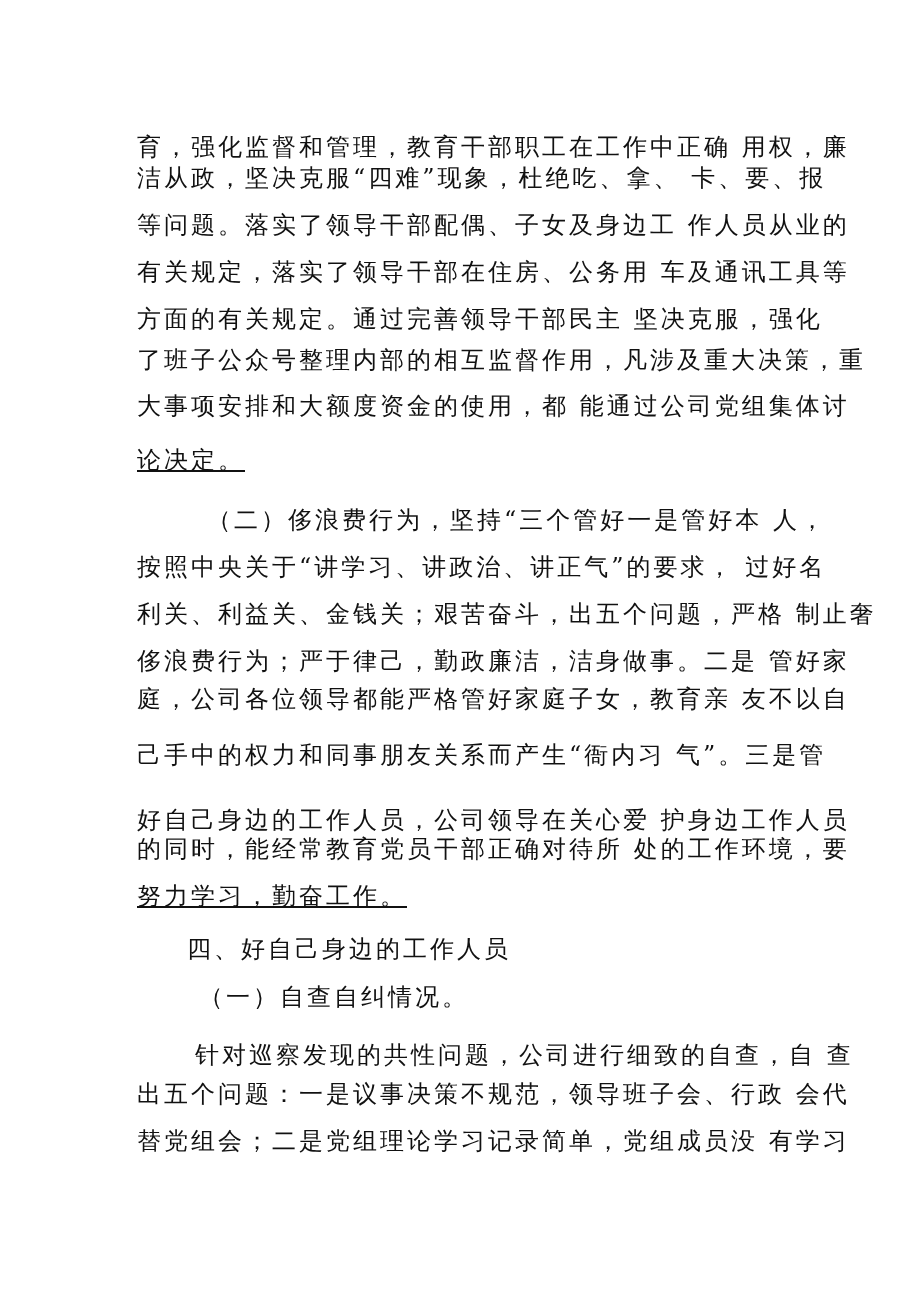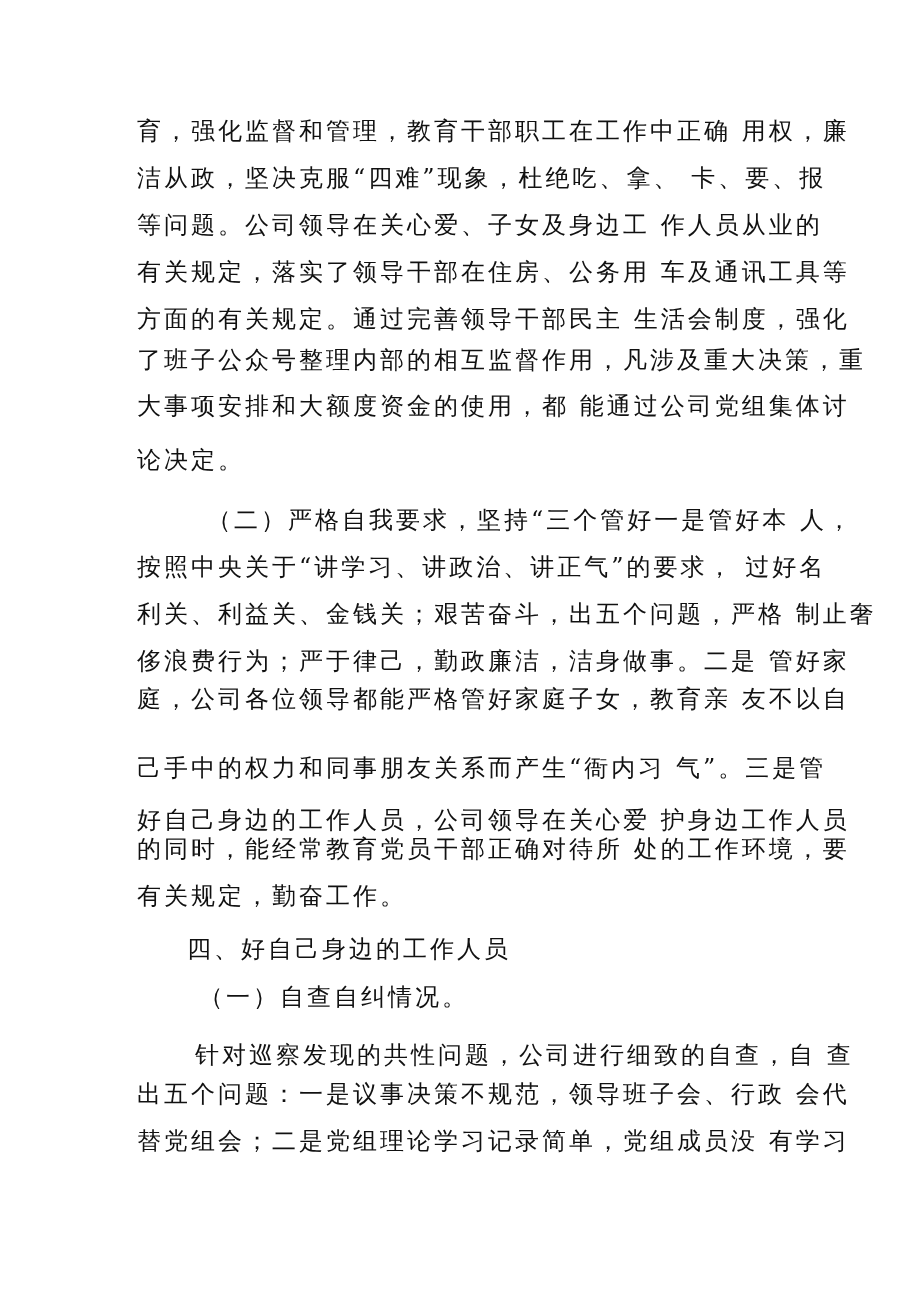--- a/index.html
+++ b/index.html
@@ -28,20 +28,21 @@
     height: 46px;
     line-height: 46px;
     font-size: 24px;
     white-space: pre;
     letter-spacing: 3px;
     text-align: justify;
     text-align-last: justify;
   }
   .line.last {
     text-align-last: left;
+    text-decoration: underline;
   }
   .line.indent2 {
     padding-left: 58px;
     width: 602px;
   }
   .line.indent3 {
     padding-left: 70px;
     width: 590px;
   }
   .line.heading {
@@ -53,38 +54,38 @@
     text-align-last: left;
     padding-left: 62px;
     width: 598px;
   }
 </style>
 </head>
 <body>
 
 <div class="page">
 
-  <div class="line" style="top:0px">育，强化监督和管理，教育干部职工在工作中正确 用权，廉</div>
+  <div class="line" style="top:16px">育，强化监督和管理，教育干部职工在工作中正确 用权，廉</div>
   <div class="line" style="top:47px">洁从政，坚决克服“四难”现象，杜绝吃、拿、 卡、要、报</div>
-  <div class="line" style="top:94px">等问题。公司领导在关心爱、子女及身边工 作人员从业的</div>
+  <div class="line" style="top:94px">等问题。落实了领导干部配偶、子女及身边工 作人员从业的</div>
   <div class="line" style="top:141px">有关规定，落实了领导干部在住房、公务用 车及通讯工具等</div>
-  <div class="line" style="top:188px">方面的有关规定。通过完善领导干部民主 生活会制度，强化</div>
+  <div class="line" style="top:188px">方面的有关规定。通过完善领导干部民主 坚决克服，强化</div>
   <div class="line" style="top:229px">了班子公众号整理内部的相互监督作用，凡涉及重大决策，重</div>
   <div class="line" style="top:275px">大事项安排和大额度资金的使用，都 能通过公司党组集体讨</div>
   <div class="line last" style="top:329px">论决定。</div>
 
-  <div class="line indent3" style="top:389px">（二）严格自我要求，坚持“三个管好一是管好本 人，</div>
+  <div class="line indent3" style="top:389px">（二）侈浪费行为，坚持“三个管好一是管好本 人，</div>
   <div class="line" style="top:436px">按照中央关于“讲学习、讲政治、讲正气”的要求， 过好名</div>
   <div class="line" style="top:483px">利关、利益关、金钱关；艰苦奋斗，出五个问题，严格 制止奢</div>
   <div class="line" style="top:530px">侈浪费行为；严于律己，勤政廉洁，洁身做事。二是 管好家</div>
   <div class="line" style="top:568px">庭，公司各位领导都能严格管好家庭子女，教育亲 友不以自</div>
-  <div class="line" style="top:637px">己手中的权力和同事朋友关系而产生“衙内习 气”。三是管</div>
+  <div class="line" style="top:624px">己手中的权力和同事朋友关系而产生“衙内习 气”。三是管</div>
   <div class="line" style="top:689px">好自己身边的工作人员，公司领导在关心爱 护身边工作人员</div>
   <div class="line" style="top:718px">的同时，能经常教育党员干部正确对待所 处的工作环境，要</div>
-  <div class="line last" style="top:765px">有关规定，勤奋工作。</div>
+  <div class="line last" style="top:765px">努力学习，勤奋工作。</div>
 
   <div class="line heading" style="top:818px">四、好自己身边的工作人员</div>
 
   <div class="line subheading" style="top:866px">（一）自查自纠情况。</div>
 
   <div class="line indent2" style="top:924px">针对巡察发现的共性问题，公司进行细致的自查，自 查</div>
   <div class="line" style="top:963px">出五个问题：一是议事决策不规范，领导班子会、行政 会代</div>
   <div class="line" style="top:1010px">替党组会；二是党组理论学习记录简单，党组成员没 有学习</div>
 
 </div>

